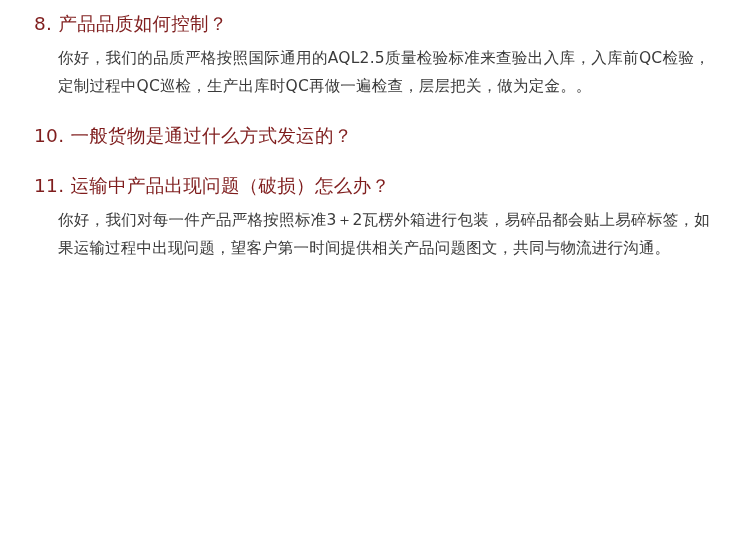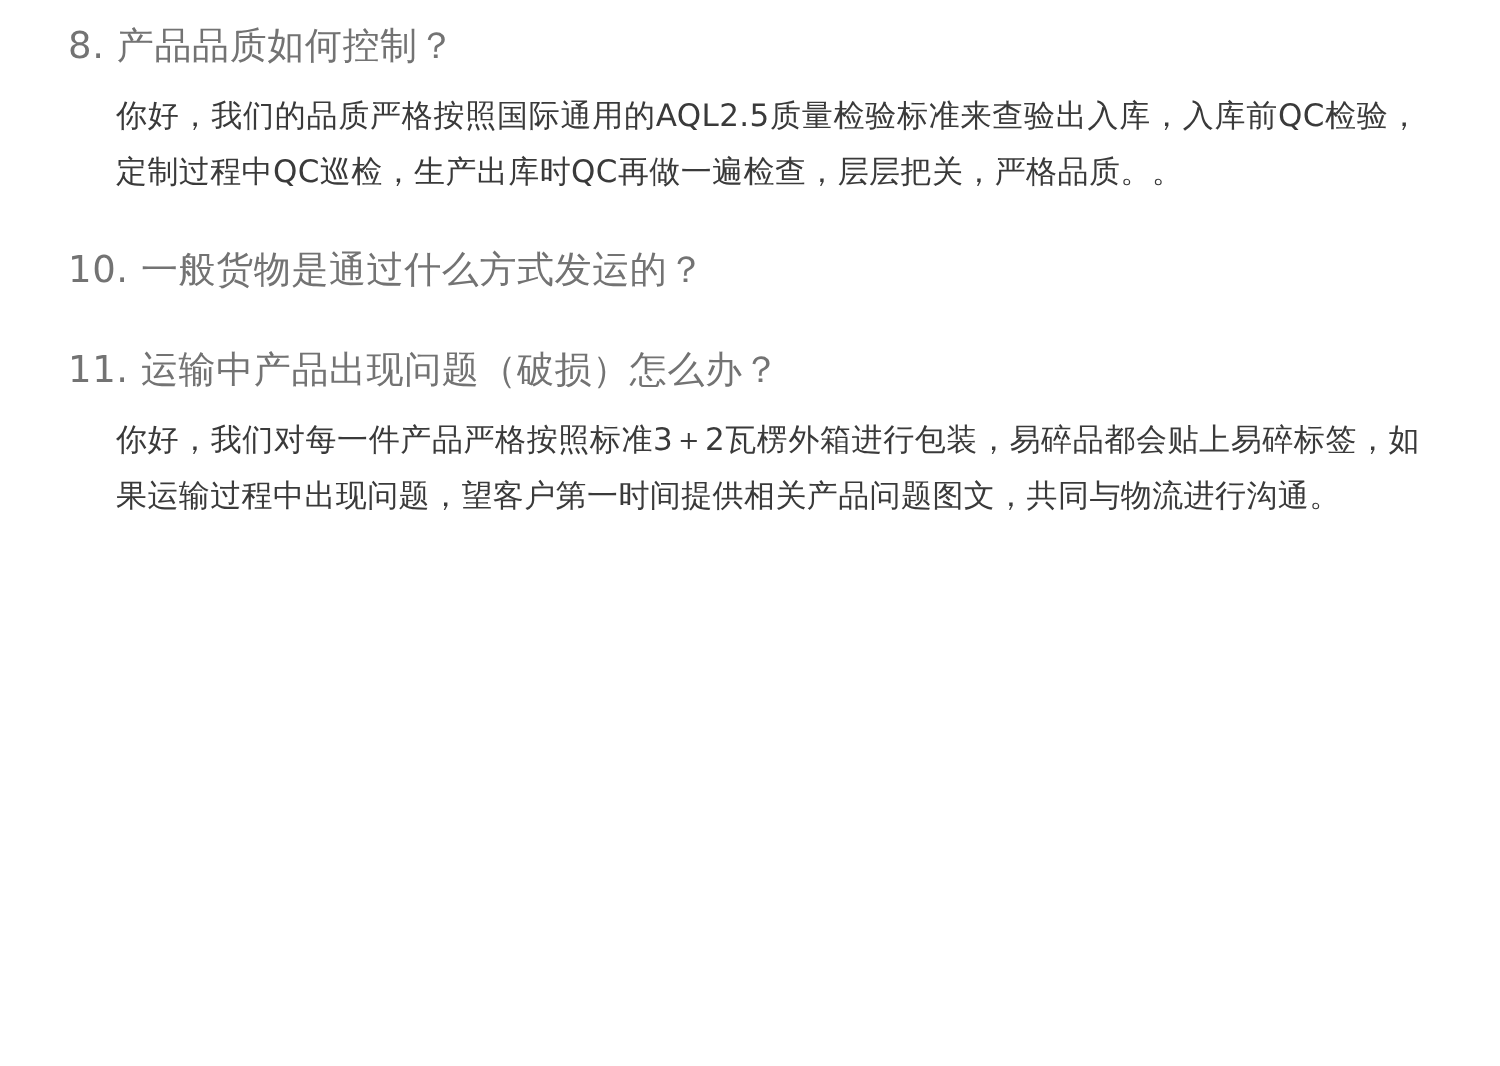--- a/index.html
+++ b/index.html
@@ -19,21 +19,21 @@
     width: 750px;
     height: 533px;
     padding: 10px 30px 0 30px;
   }
   .faq-item {
     margin-bottom: 22px;
   }
   .faq-question {
     font-size: 18.5px;
     line-height: 1.5;
-    color: #737373;
+    color: #7f1d1d;
     letter-spacing: 0.3px;
     margin: 0 0 6px 0;
     padding-left: 4px;
     font-weight: normal;
   }
   .faq-answer {
     font-size: 15.5px;
     line-height: 1.82;
     color: #3a3a3a;
     margin: 0;
@@ -43,21 +43,21 @@
     text-align: justify;
   }
 </style>
 </head>
 <body>
 
 <div class="page">
 
   <div class="faq-item">
     <p class="faq-question">8. 产品品质如何控制？</p>
-    <p class="faq-answer">你好，我们的品质严格按照国际通用的AQL2.5质量检验标准来查验出入库，入库前QC检验，定制过程中QC巡检，生产出库时QC再做一遍检查，层层把关，严格品质。。</p>
+    <p class="faq-answer">你好，我们的品质严格按照国际通用的AQL2.5质量检验标准来查验出入库，入库前QC检验，定制过程中QC巡检，生产出库时QC再做一遍检查，层层把关，做为定金。。</p>
   </div>
 
   <div class="faq-item">
   </div>
 
   <div class="faq-item">
     <p class="faq-question">10. 一般货物是通过什么方式发运的？</p>
   </div>
 
   <div class="faq-item">

